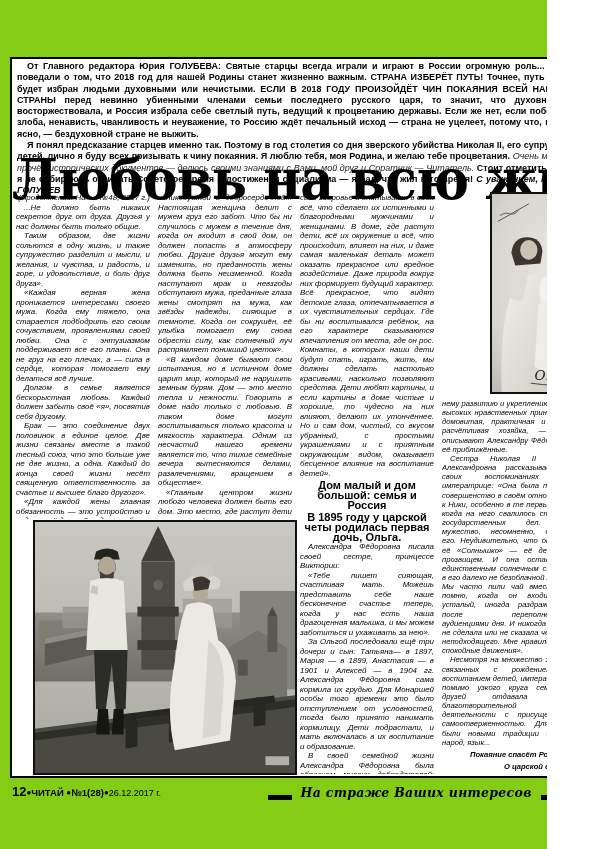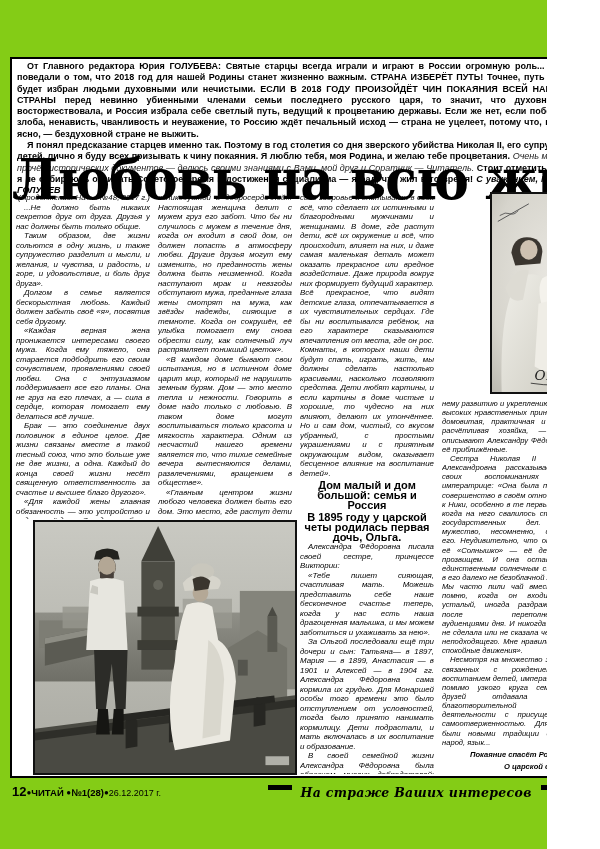--- a/index.html
+++ b/index.html
@@ -42,21 +42,21 @@
   .photo1 { left:442px; top:192px; width:128px; height:202px;margin-left:48px; }
   .photo2 { left:33px;  top:520px; width:264px; height:255px; }
   .photo svg { display:block; width:100%; height:100%; }
 
   
   .footer { position:absolute; left:0; top:784px; width:600px; height:20px; }
   .footer-left { position:absolute; left:12px; top:0; font-weight:bold; font-size:9.5px;text-align:center; }
   .footer-left .pg { font-size:13px; }
   .footer-left .dt { font-weight:normal; font-size:9px; }
   .footer-left .dot { font-size:8px; position:relative; top:-1px; }
-  .footer-right { position:absolute; left:268px; top:1px; width:300px; display:flex; align-items:flex-start; gap:9px; }
+  .footer-right { position:absolute; left:268px; top:1px; width:300px; display:flex; align-items:flex-end; gap:9px; }
   .bar { height:5px; background:#000; }
   .bar1 { width:76px; } .bar2 { width:88px; }
   .slogan { font-family:"DejaVu Serif", serif; font-style:italic; font-weight:600; font-size:12.5px;
             white-space:nowrap; letter-spacing:0.3px; }
 </style>
 </head>
 <body>
 
 <div class="page">
 
@@ -66,22 +66,22 @@
     <p>От Главного редактора Юрия ГОЛУБЕВА: Святые старцы всегда играли и играют в России огромную роль... Они поведали о том, что 2018 год для нашей Родины станет жизненно важным. СТРАНА ИЗБЕРЁТ ПУТЬ! Точнее, путь этот будет избран людьми духовными или нечистыми. ЕСЛИ В 2018 ГОДУ ПРОИЗОЙДЁТ ЧИН ПОКАЯНИЯ ВСЕЙ НАШЕЙ СТРАНЫ перед невинно убиенными членами семьи последнего русского царя, то значит, что духовность восторжествовала, и Россия избрала себе светлый путь, ведущий к процветанию державы. Если же нет, если победит злоба, ненависть, чванливость и неуважение, то Россию ждёт печальный исход — страна не уцелеет, потому что, всем ясно, — бездуховной стране не выжить.</p>
     <p><span>Я понял предсказание старцев именно так. Поэтому в год столетия со дня зверского убийства Николая II, его супруги и детей, лично я буду всех призывать к чину покаяния. Я люблю тебя, моя Родина, и желаю тебе процветания. </span><span class="lite">Очень много прочёл исторических документов — делюсь своими знаниями с Вами, мой друг и Соратник — Читатель. </span><span>Стоит отметить, что я не собираюсь охаивать Советское время и достижения социализма — я рад, что жил в то время! </span><span class="sig">С уважением, Юрий ГОЛУБЕВ</span></p>
   </div>
 
   <div class="headline">Любовь на всю жизнь</div>
 
   <div class="col col1">
     <p class="contnote">(Продолжение. Нач. в №48, 2017 г.)</p>
     <p>...Не должно быть никаких секретов друг от друга. Друзья у нас должны быть только общие.</p>
     <p>Таким образом, две жизни сольются в одну жизнь, и также супружество разделит и мысли, и желания, и чувства, и радость, и горе, и удовольствие, и боль друг друга».</p>
+    <p>«Каждая верная жена проникается интересами своего мужа. Когда ему тяжело, она старается подбодрить его своим сочувствием, проявлениями своей любви. Она с энтузиазмом поддерживает все его планы. Она не груз на его плечах, а — сила в сердце, которая помогает ему делаться всё лучше.</p>
     <p>Долгом в семье является бескорыстная любовь. Каждый должен забыть своё «я», посвятив себя другому.</p>
-    <p>«Каждая верная жена проникается интересами своего мужа. Когда ему тяжело, она старается подбодрить его своим сочувствием, проявлениями своей любви. Она с энтузиазмом поддерживает все его планы. Она не груз на его плечах, а — сила в сердце, которая помогает ему делаться всё лучше.</p>
     <p>Брак — это соединение двух половинок в единое целое. Две жизни связаны вместе в такой тесный союз, что это больше уже не две жизни, а одна. Каждый до конца своей жизни несёт священную ответственность за счастье и высшее благо другого».</p>
     <p>«Для каждой жены главная обязанность — это устройство и ведение её дома. Она должна быть</p>
   </div>
 
   <div class="col col2">
     <p class="noindent">великодушной и добросердечной... Настоящая женщина делит с мужем груз его забот. Что бы ни случилось с мужем в течение дня, когда он входит в свой дом, он должен попасть в атмосферу любви. Другие друзья могут ему изменить, но преданность жены должна быть неизменной. Когда наступают мрак и невзгоды обступают мужа, преданные глаза жены смотрят на мужа, как звёзды надежды, сияющие в темноте. Когда он сокрушён, её улыбка помогает ему снова обрести силу, как солнечный луч распрямляет поникший цветок».</p>
     <p>«В каждом доме бывают свои испытания, но в истинном доме царит мир, который не нарушить земным бурям. Дом — это место тепла и нежности. Говорить в доме надо только с любовью. В таком доме могут воспитываться только красота и мягкость характера. Одним из несчастий нашего времени является то, что тихие семейные вечера вытесняются делами, развлечениями, вращением в обществе».</p>
     <p>«Главным центром жизни любого человека должен быть его дом. Это место, где растут дети — растут физически, укрепляют</p>
   </div>
 

